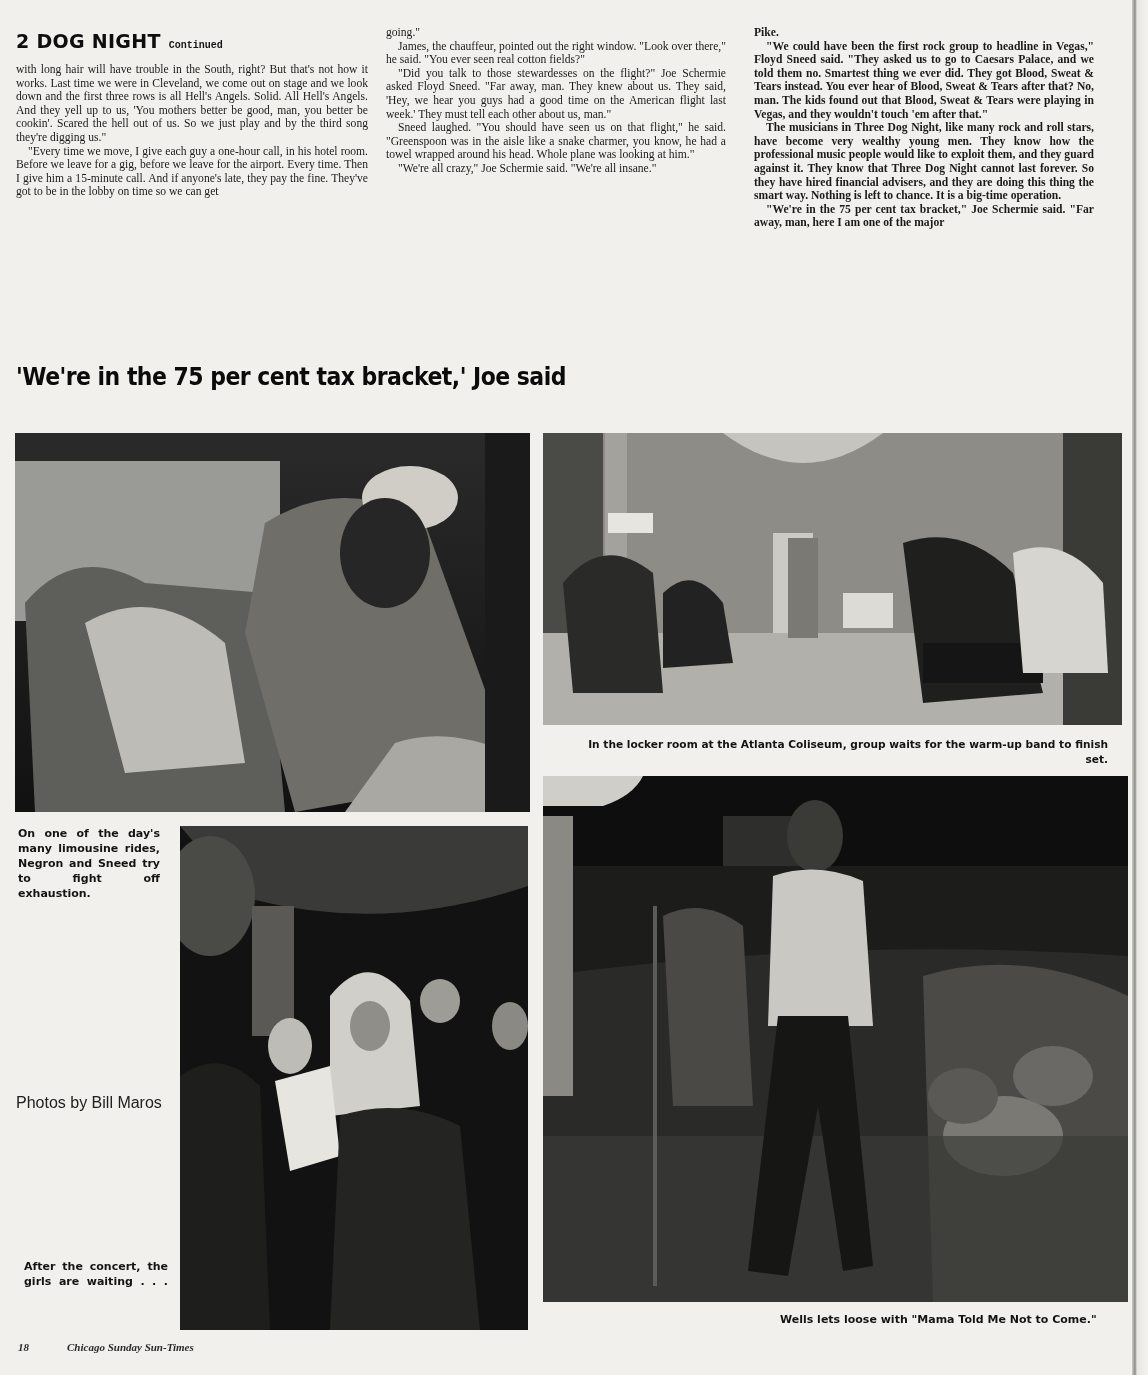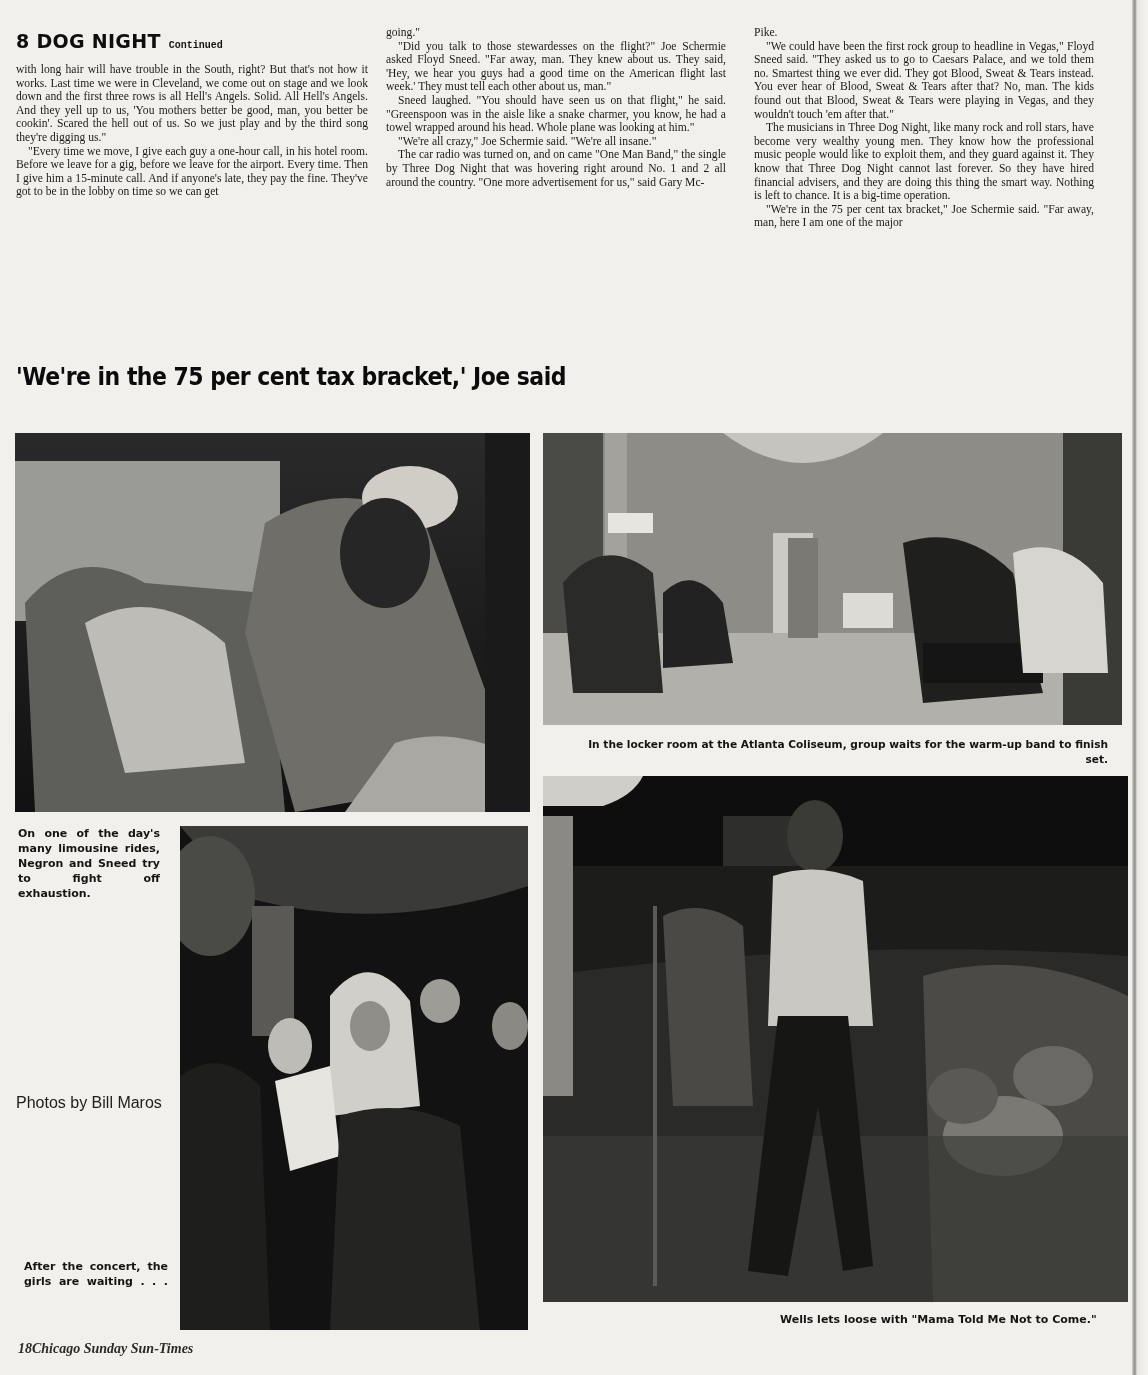--- a/index.html
+++ b/index.html
@@ -26,21 +26,21 @@
   }
   .col {
     position: absolute; top: 26px;
     font-size: 11.6px; line-height: 13.6px; text-align: justify;
     color: #1a1a1a;
   }
   .col p { margin: 0; text-indent: 12px; }
   .col p.noindent { text-indent: 0; }
   #col1 { left: 16px; top: 63px; width: 352px; }
   #col2 { left: 386px; width: 340px; }
-  #col3 { left: 754px; width: 340px; }
+  #col3 { left: 754px; width: 340px; font-weight: bold; }
 
   .headline {
     position: absolute; left: 16px; top: 362px;
     font-family: "DejaVu Sans", sans-serif; font-weight: bold;
     font-size: 25px; letter-spacing: -0.6px; color: #0b0b0b;
     transform: scaleX(0.88); transform-origin: left;
     white-space: nowrap;
   }
 
   .photo { position: absolute; overflow: hidden; background: #1c1c1c; }
@@ -59,44 +59,44 @@
   #cap-limo { left: 18px; top: 826px; width: 142px; text-align: justify; text-align-last: justify; }
   #cap-girls { left: 24px; top: 1259px; width: 144px; text-align: justify; text-align-last: justify; }
   #cap-stage { left: 780px; top: 1312px; width: 320px; }
   #credit {
     position: absolute; left: 16px; top: 1094px;
     font-family: Liberation Sans, sans-serif; font-size: 16px; color: #202020;
   }
   .footer {
     position: absolute; left: 18px; top: 1341px;
     font-family: "Liberation Serif", serif; font-style: italic; font-weight: bold;
-    font-size: 14px; color: #2a2a2a; display: flex; 
+    font-size: 11px; color: #2a2a2a; display: flex; gap: 38px;
   }
 </style>
 </head>
 <body>
 
 <div class="page-edge"></div>
 
 <div class="kicker">
-  <span class="kicker-main">8 DOG NIGHT</span>
+  <span class="kicker-main">2 DOG NIGHT</span>
   <span class="kicker-sub">Continued</span>
 </div>
 
 <div class="col" id="col1">
   <p class="noindent">with long hair will have trouble in the South, right? But that's not how it works. Last time we were in Cleveland, we come out on stage and we look down and the first three rows is all Hell's Angels. Solid. All Hell's Angels. And they yell up to us, 'You mothers better be good, man, you better be cookin'. Scared the hell out of us. So we just play and by the third song they're digging us."</p>
   <p>"Every time we move, I give each guy a one-hour call, in his hotel room. Before we leave for a gig, before we leave for the airport. Every time. Then I give him a 15-minute call. And if anyone's late, they pay the fine. They've got to be in the lobby on time so we can get</p>
 </div>
 
 <div class="col" id="col2">
   <p class="noindent">going."</p>
+  <p>James, the chauffeur, pointed out the right window. "Look over there," he said. "You ever seen real cotton fields?"</p>
   <p>"Did you talk to those stewardesses on the flight?" Joe Schermie asked Floyd Sneed. "Far away, man. They knew about us. They said, 'Hey, we hear you guys had a good time on the American flight last week.' They must tell each other about us, man."</p>
   <p>Sneed laughed. "You should have seen us on that flight," he said. "Greenspoon was in the aisle like a snake charmer, you know, he had a towel wrapped around his head. Whole plane was looking at him."</p>
   <p>"We're all crazy," Joe Schermie said. "We're all insane."</p>
-  <p>The car radio was turned on, and on came "One Man Band," the single by Three Dog Night that was hovering right around No. 1 and 2 all around the country. "One more advertisement for us," said Gary Mc-</p>
 </div>
 
 <div class="col" id="col3">
   <p class="noindent">Pike.</p>
   <p>"We could have been the first rock group to headline in Vegas," Floyd Sneed said. "They asked us to go to Caesars Palace, and we told them no. Smartest thing we ever did. They got Blood, Sweat &amp; Tears instead. You ever hear of Blood, Sweat &amp; Tears after that? No, man. The kids found out that Blood, Sweat &amp; Tears were playing in Vegas, and they wouldn't touch 'em after that."</p>
   <p>The musicians in Three Dog Night, like many rock and roll stars, have become very wealthy young men. They know how the professional music people would like to exploit them, and they guard against it. They know that Three Dog Night cannot last forever. So they have hired financial advisers, and they are doing this thing the smart way. Nothing is left to chance. It is a big-time operation.</p>
   <p>"We're in the 75 per cent tax bracket," Joe Schermie said. "Far away, man, here I am one of the major</p>
 </div>
 
 <div class="headline">'We're in the 75 per cent tax bracket,' Joe said</div>

